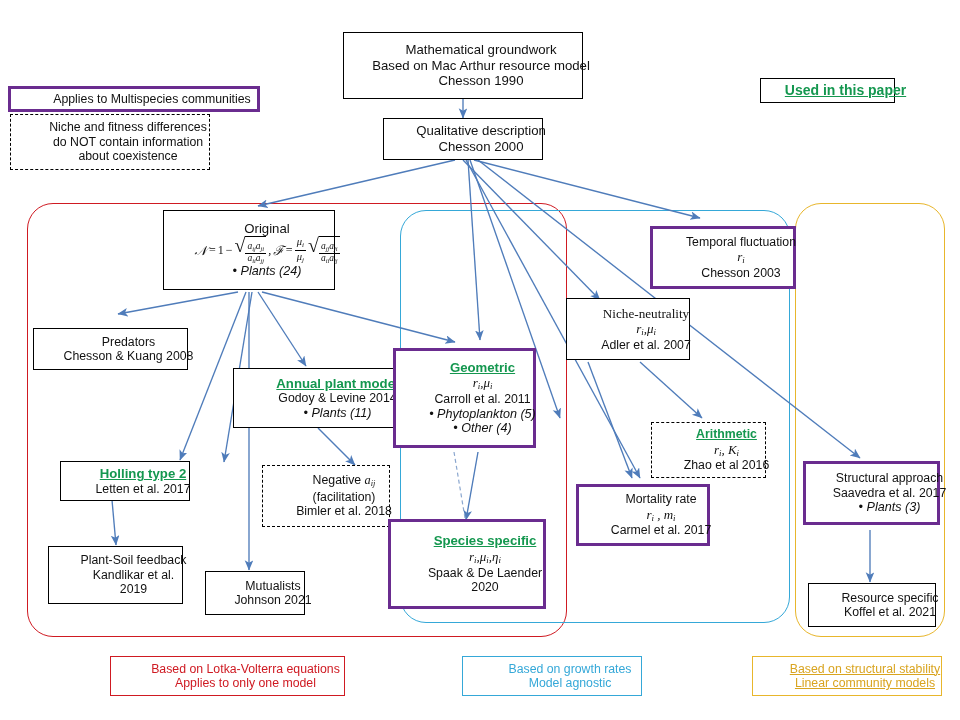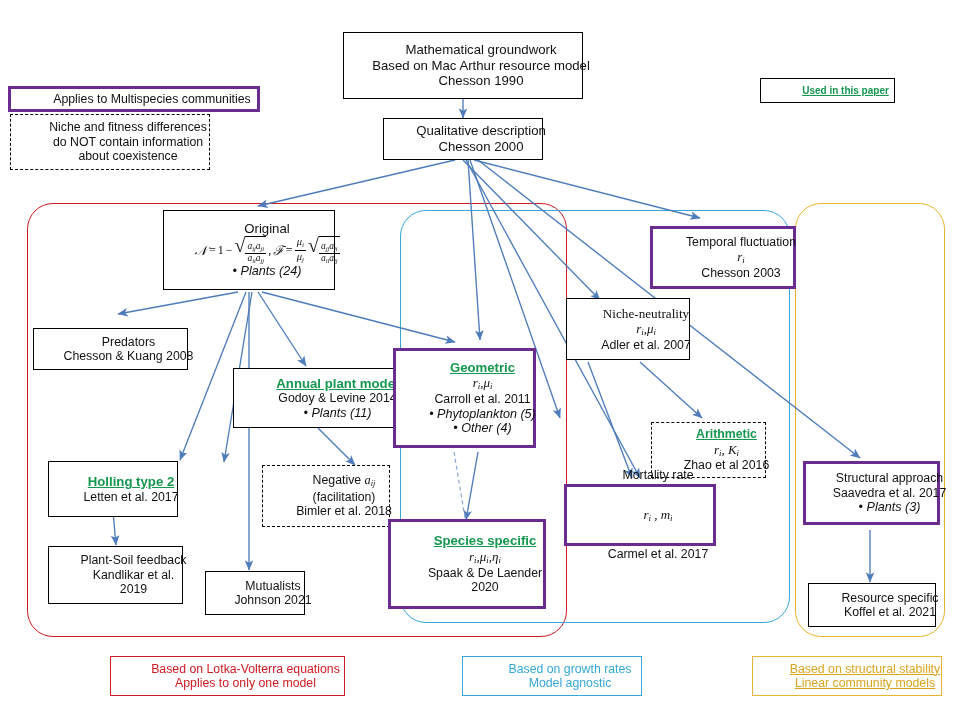--- a/index.html
+++ b/index.html
@@ -114,21 +114,21 @@
   <div class="box b-purple" style="left:8px;top:86px;width:252px;height:26px;">
     <span class="t fs12">Applies to Multispecies communities</span>
   </div>
   <div class="box b-dash" style="left:10px;top:114px;width:200px;height:56px;">
     <span class="t fs12">Niche and fitness differences</span>
     <span class="t fs12">do NOT contain information</span>
     <span class="t fs12">about coexistence</span>
   </div>
 
   <div class="box b-plain" style="left:760px;top:78px;width:135px;height:25px;">
-    <span class="t green-u" style="font-size:10px;">Used in this paper</span>
+    <span class="t green-u" style="font-size:14px;">Used in this paper</span>
   </div>
 
   <div class="box b-plain" style="left:163px;top:210px;width:172px;height:80px;">
     <span class="t fs13">Original</span>
     <div class="frm">
       <span class="serif" style="font-style:italic;font-size:13px;">𝒩</span>
       <span>=</span>
         <span>1</span>
         <span>−</span>
       <span class="rad">
@@ -164,21 +164,21 @@
     <span class="t fs12">Predators</span>
     <span class="t fs12">Chesson &amp; Kuang 2008</span>
   </div>
 
   <div class="box b-plain" style="left:233px;top:368px;width:173px;height:60px;">
     <span class="t green-u">Annual plant model</span>
     <span class="t fs12">Godoy &amp;  Levine 2014</span>
     <span class="t ital">• Plants (11)</span>
   </div>
 
-  <div class="box b-plain" style="left:48px;top:461px;width:130px;height:56px;">
+  <div class="box b-plain" style="left:60px;top:461px;width:130px;height:40px;">
     <span class="t green-u">Holling type 2</span>
     <span class="t fs12">Letten et al. 2017</span>
   </div>
 
   <div class="box b-dash" style="left:262px;top:465px;width:128px;height:62px;">
     <span class="t fs12">Negative <i class="serif">a<span class="sub">ij</span></i></span>
     <span class="t fs12">(facilitation)</span>
     <span class="t fs12">Bimler et al. 2018</span>
   </div>
 
@@ -219,21 +219,21 @@
     <span class="t mathi">r<span class="sub">i</span>,μ<span class="sub">i</span></span>
     <span class="t fs12">Adler et al. 2007</span>
   </div>
 
   <div class="box b-dash" style="left:651px;top:422px;width:115px;height:56px;">
     <span class="t green-u" style="font-size:12.3px;">Arithmetic</span>
     <span class="t mathi">r<span class="sub">i</span>, K<span class="sub">i</span></span>
     <span class="t fs12">Zhao et al 2016</span>
   </div>
 
-  <div class="box b-purple" style="left:564px;top:484px;width:152px;height:62px;gap:24px;">
+  <div class="box b-purple" style="left:576px;top:484px;width:134px;height:62px;">
     <span class="t fs12">Mortality rate</span>
     <span class="t mathi">r<span class="sub">i</span> , m<span class="sub">i</span></span>
     <span class="t fs12">Carmel et al. 2017</span>
   </div>
 
   <div class="box b-purple" style="left:803px;top:461px;width:137px;height:64px;">
     <span class="t fs12">Structural approach</span>
     <span class="t fs12">Saavedra et al. 2017</span>
     <span class="t ital">• Plants (3)</span>
   </div>

